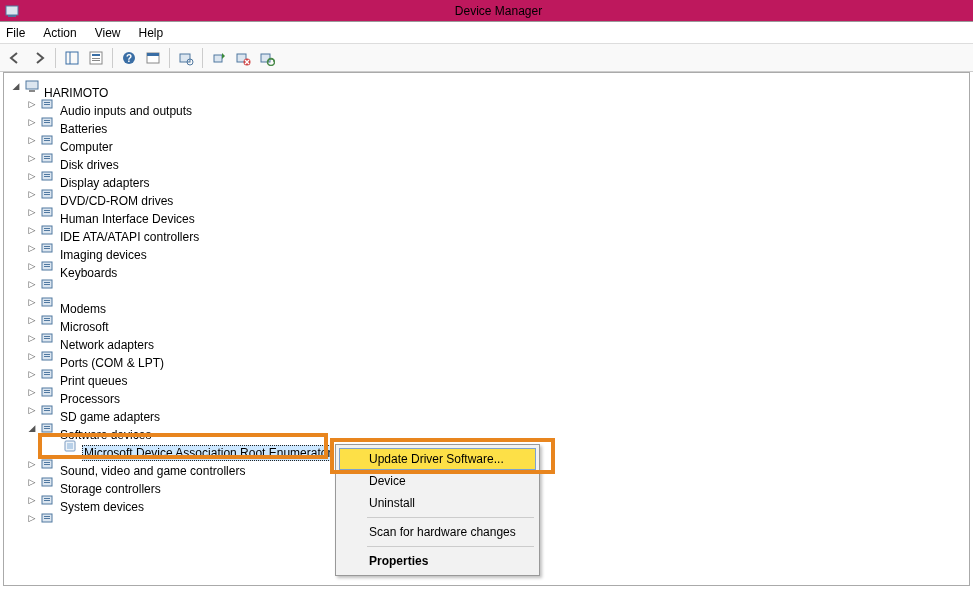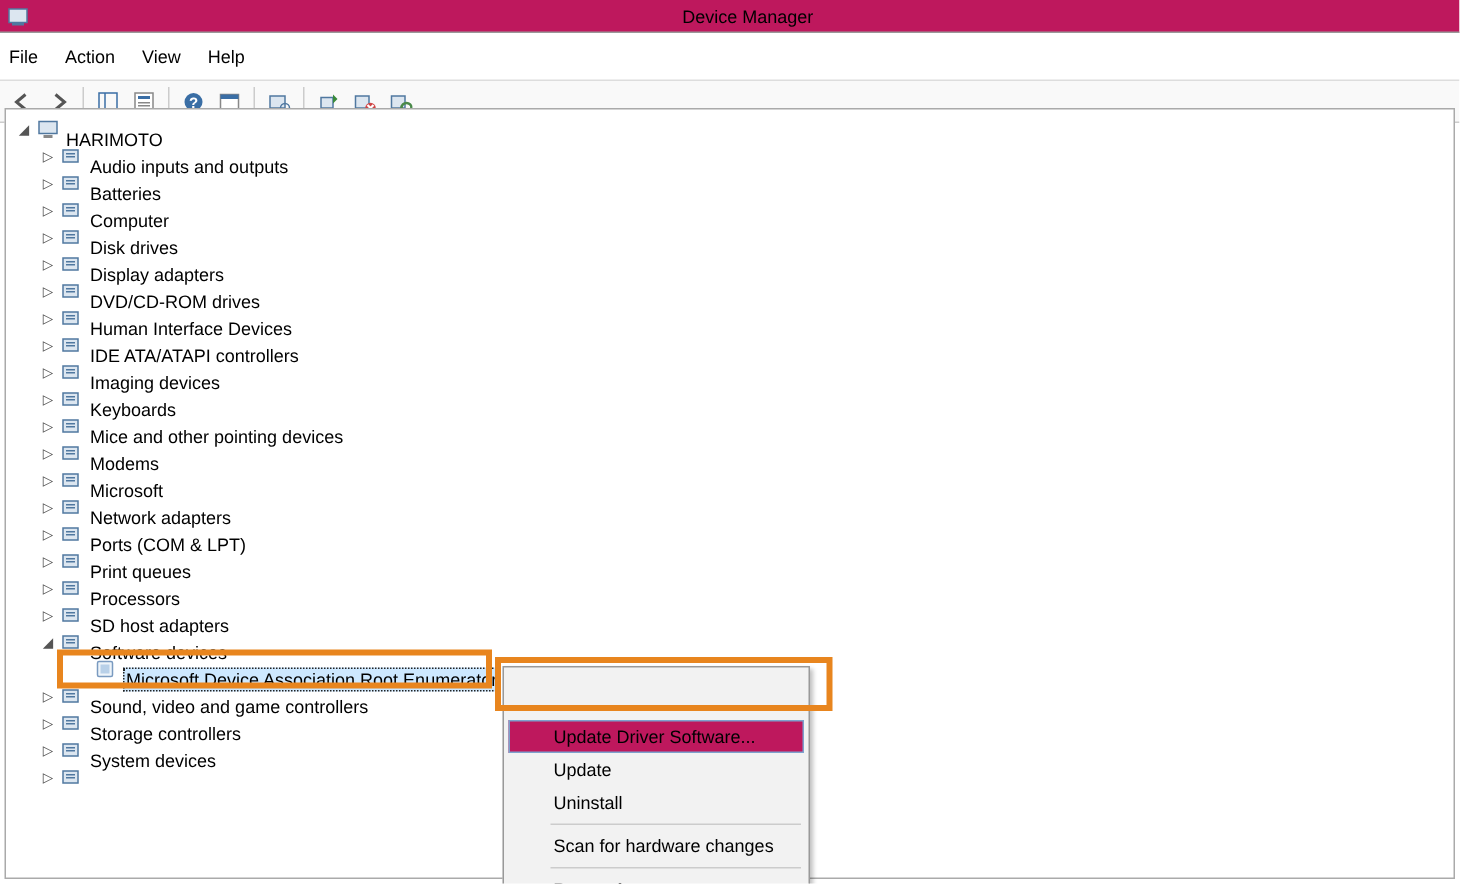--- a/index.html
+++ b/index.html
@@ -1,37 +1,37 @@
 <!DOCTYPE html>
 <html><head>
 <meta charset="utf-8">
 <style>
 * { box-sizing: border-box; margin: 0; padding: 0; font-family: "Segoe UI", Tahoma, sans-serif; }
 body { width: 973px; height: 589px; background: #fff; font-size: 12px; color: #000; overflow: hidden; position: relative;}
 .titlebar { height: 22px; background: #be185d; display: flex; align-items: center; border-bottom: 1px solid #999; }
 .titlebar-icon { width: 16px; height: 16px; margin: 0 4px; display:inline-block;}
 .titlebar-text { flex: 1; text-align: center; font-size: 12px; color: #000; }
-.menubar { height: 32px; background: #fff; display: flex; align-items: center; border-bottom: 1px solid #ddd; padding: 4px 6px; gap: 18px;}
+.menubar { height: 22px; background: #fff; display: flex; align-items: center; border-bottom: 1px solid #ddd; padding: 4px 6px; gap: 18px;}
 .menubar span { cursor: default; }
 .toolbar { height: 28px; background: #f9f9f9; display: flex; align-items: center; border-bottom: 1px solid #ccc; padding: 0 4px; gap: 2px;}
 .tb-btn { width: 22px; height: 22px; display: flex; align-items: center; justify-content: center; border: 1px solid transparent; }
 .tb-sep { width: 1px; height: 20px; background: #ccc; margin: 0 3px;}
 .tree-area { position: absolute; top: 72px; left: 3px; right: 3px; bottom: 3px; border: 1px solid #aaa; overflow: auto; background: #fff; padding-top: 4px;}
 .node { display: flex; align-items: center; height: 18px; white-space: nowrap;}
 .expander { width: 12px; height: 12px; display: flex; align-items: center; justify-content: center; margin-right: 2px; color: #555; font-size: 9px; cursor: pointer;}
 .node-icon { width: 16px; height: 16px; margin-right: 4px; display:inline-block;}
 .node-label { cursor: default; margin-top: 13px; }
 .l0 { padding-left: 6px; }
 .l1 { padding-left: 22px; }
 .l2 { padding-left: 44px; }
 .selected-label { background: #cde8ff; border: 1px dotted #222; padding: 0 1px;}
 .highlight-box { position: absolute; border: 4px solid #e8851e; pointer-events: none; z-index: 50;}
 .context-menu { position: absolute; left: 335px; top: 444px; width: 205px; background: #f2f2f2; border: 1px solid #999; box-shadow: 2px 2px 3px rgba(0,0,0,0.25); z-index: 40; padding: 3px;}
 .cm-item { height: 22px; display: flex; align-items: center; padding: 0 10px 0 30px; font-size: 12px; cursor: default;}
-.cm-item.hover { background: #be185d; border: 1px solid #7da2ce; padding: 0 9px 0 29px; margin-top: 32px;}
+.cm-item.hover { background: #fde047; border: 1px solid #7da2ce; padding: 0 9px 0 29px;}
 .cm-sep { height: 1px; background: #ccc; margin: 3px 2px 3px 28px;}
 .cm-item.bold { font-weight: bold; }
 svg { display: block; }
 </style>
 </head>
 <body>
 
 <div class="titlebar">
   <span class="titlebar-icon">
     <svg width="16" height="16">
@@ -243,21 +243,20 @@
       </div>
       <div class="node l1">
         <span class="expander">▷</span>
         <span class="node-icon">
           <svg width="16" height="16">
             <rect x="2" y="4" width="10" height="8" fill="#dce6f0" stroke="#5078a0"></rect>
             <rect x="4" y="6" width="6" height="1" fill="#5078a0"></rect>
             <rect x="4" y="8" width="6" height="1" fill="#5078a0"></rect>
           </svg>
         </span>
-        <span class="node-label">Mice and other pointing devices</span>
       </div>
       <div class="node l1">
         <span class="expander">▷</span>
         <span class="node-icon">
           <svg width="16" height="16">
             <rect x="2" y="4" width="10" height="8" fill="#dce6f0" stroke="#5078a0"></rect>
             <rect x="4" y="6" width="6" height="1" fill="#5078a0"></rect>
             <rect x="4" y="8" width="6" height="1" fill="#5078a0"></rect>
           </svg>
         </span>
@@ -320,21 +319,21 @@
       </div>
       <div class="node l1">
         <span class="expander">▷</span>
         <span class="node-icon">
           <svg width="16" height="16">
             <rect x="2" y="4" width="10" height="8" fill="#dce6f0" stroke="#5078a0"></rect>
             <rect x="4" y="6" width="6" height="1" fill="#5078a0"></rect>
             <rect x="4" y="8" width="6" height="1" fill="#5078a0"></rect>
           </svg>
         </span>
-        <span class="node-label">SD host adapters</span>
+        <span class="node-label">SD game adapters</span>
       </div>
       <div class="node l1">
         <span class="expander">◢</span>
         <span class="node-icon">
           <svg width="16" height="16">
             <rect x="2" y="4" width="10" height="8" fill="#dce6f0" stroke="#5078a0"></rect>
             <rect x="4" y="6" width="6" height="1" fill="#5078a0"></rect>
             <rect x="4" y="8" width="6" height="1" fill="#5078a0"></rect>
           </svg>
         </span>
@@ -397,21 +396,21 @@
 </div>
 
 <div class="highlight-box" style="left:38px; top:433px; width:290px; height:26px;"></div>
 <div class="highlight-box" style="left:330px; top:438px; width:225px; height:36px;"></div>
 
 <div class="context-menu">
   <div class="cm-item hover">
       <span>Update Driver Software...</span>
     </div>
   <div class="cm-item">
-      <span>Update</span>
+      <span>Device</span>
     </div>
   <div class="cm-item">
       <span>Uninstall</span>
     </div>
   <div class="cm-sep"></div>
   <div class="cm-item">
       <span>Scan for hardware changes</span>
     </div>
   <div class="cm-sep"></div>
   <div class="cm-item bold">

